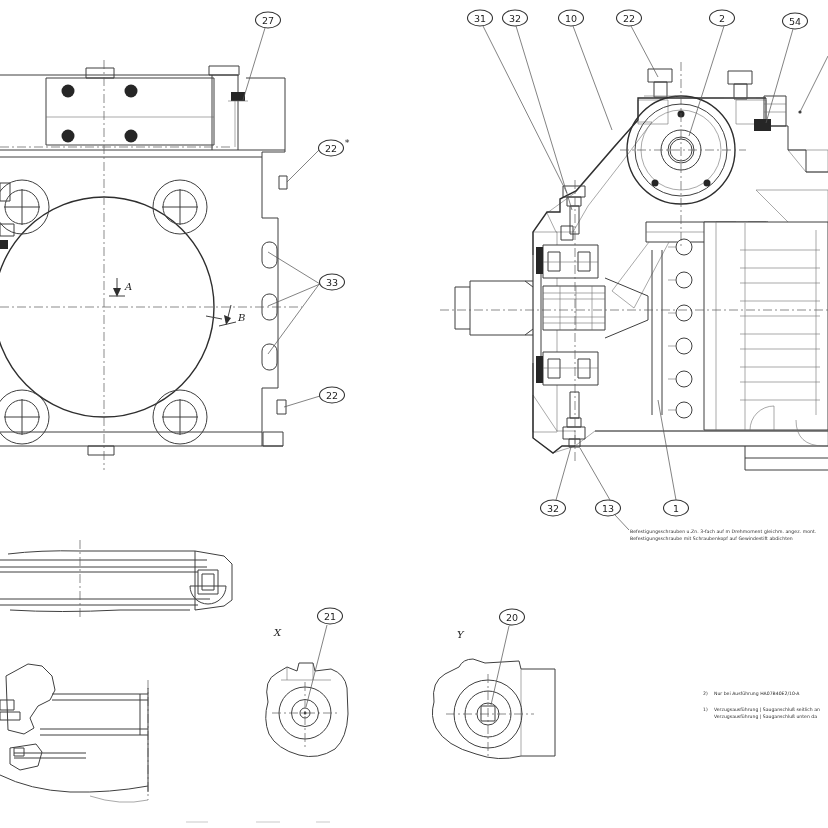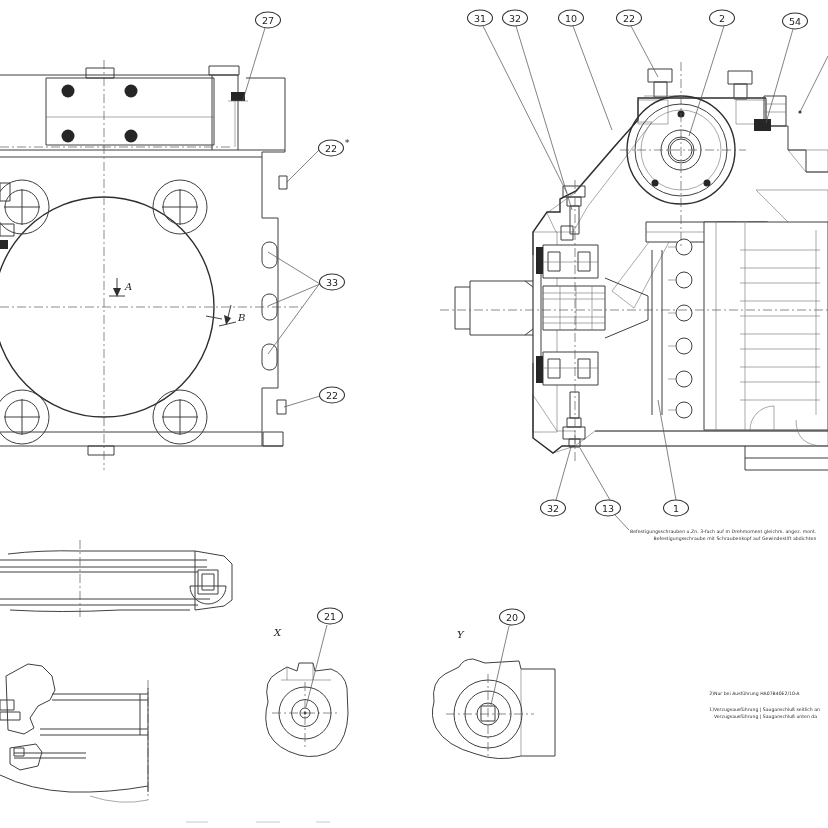--- a/index.html
+++ b/index.html
@@ -1,17 +1,17 @@
 <!DOCTYPE html>
 <html><head>
 <meta charset="utf-8">
 <style>
   html,body{margin:0;padding:0;background:#fff;}
   .canvas{position:relative;width:828px;height:828px;background:#fff;overflow:hidden;
-          font-family:"DejaVu Sans",sans-serif;text-align:right;}
+          font-family:"DejaVu Sans",sans-serif;}
   .canvas svg{position:absolute;left:0;top:0;filter:blur(0.22px);}
   svg *{vector-effect:non-scaling-stroke;}
   .ln{stroke:#3f3f3f;fill:none;stroke-width:1;}
   .lt{stroke:#6e6e6e;fill:none;stroke-width:0.6;}
   .hv{stroke:#2e2e2e;fill:none;stroke-width:1.4;}
   .cl{stroke:#5a5a5a;fill:none;stroke-width:0.7;stroke-dasharray:9 3 2 3;}
   .ldr{stroke:#5a5a5a;fill:none;stroke-width:0.75;}
   .dk{fill:#262626;stroke:none;}
   .wh{fill:#ffffff;}
   .balloon ellipse{fill:#fff;stroke:#333;stroke-width:1.1;}

